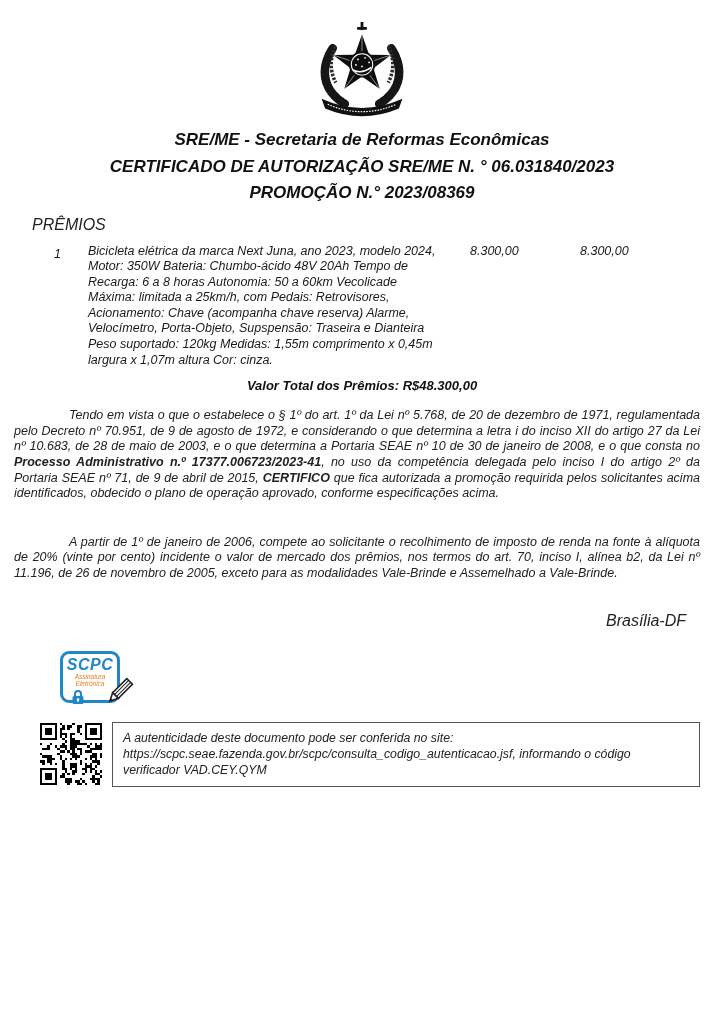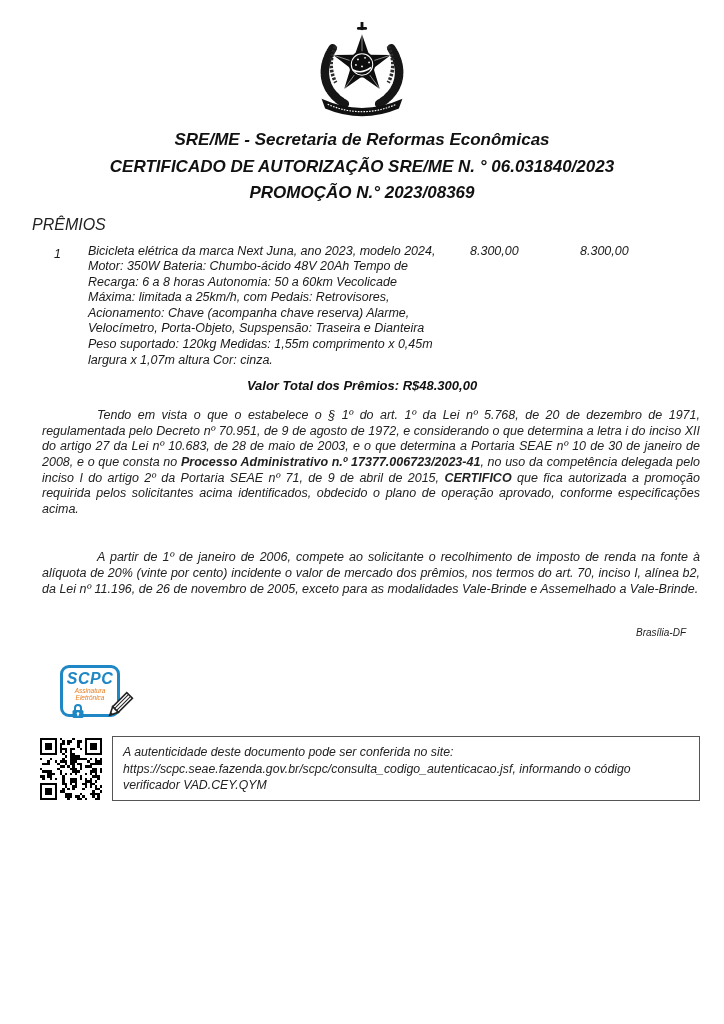--- a/index.html
+++ b/index.html
@@ -7,26 +7,26 @@
         font-family:"Liberation Sans",sans-serif;color:#1a1a1a;font-style:italic;}
   .arms{width:106px;height:96px;margin:22px auto 0;}
   .titles{margin-top:9px;text-align:center;font-weight:bold;font-size:17px;line-height:26.5px;color:#111;}
   .premios-label{margin:9px 0 0 32px;font-size:16px;color:#222;}
   .premio-row{display:flex;align-items:flex-start;margin-top:10px;font-size:12.5px;line-height:15.6px;}
   .col-qty{width:61px;margin-left:27px;text-align:center;padding-top:3px;}
   .col-desc{width:354px;}
   .col-val1{margin-left:28px;width:72px;}
   .col-val2{margin-left:38px;width:72px;}
   .valor-total{margin-top:10px;text-align:center;font-weight:bold;font-size:13px;color:#111;}
-  .para{margin:0 24px 0 42px;text-align:justify;font-size:12.5px;line-height:15.6px;color:#222;}
+  .para{margin:0 24px 0 14px;text-align:justify;font-size:12.5px;line-height:15.6px;color:#222;}
   .p1{margin-top:15px;text-indent:55px;}
   .p2{margin-top:33px;text-indent:55px;}
-  .city{margin:30px 38px 0 0;text-align:right;font-size:10px;color:#222;}
+  .city{margin:30px 38px 0 0;text-align:right;font-size:16px;color:#222;}
   .attach-row{display:flex;align-items:center;margin-left:40px;margin-right:24px;}
-  .row-sig{margin-top:27px;padding-left:20px;}
+  .row-sig{margin-top:21px;padding-left:20px;}
   .row-qr{margin-top:15px;}
   .attach-box{border:1px solid #555;margin-left:10px;flex:1;padding:7px 10px;
               font-size:12.3px;line-height:16.4px;color:#222;min-height:48px;}
   
   .scpc{position:relative;width:68px;height:56px;flex:0 0 auto;}
   .scpc-frame{position:absolute;left:0;top:0;width:60px;height:52px;border:3px solid #1e87c4;
               border-radius:9px;background:#fff;box-sizing:border-box;text-align:center;}
   .scpc-brand{font-weight:bold;font-size:16px;letter-spacing:0.5px;color:#1e87c4;line-height:17px;margin-top:2px;}
   .scpc-sub{font-size:6.5px;line-height:7px;color:#e87e22;}
   .scpc-lock{position:absolute;left:10px;bottom:2px;width:16px;height:16px;}

